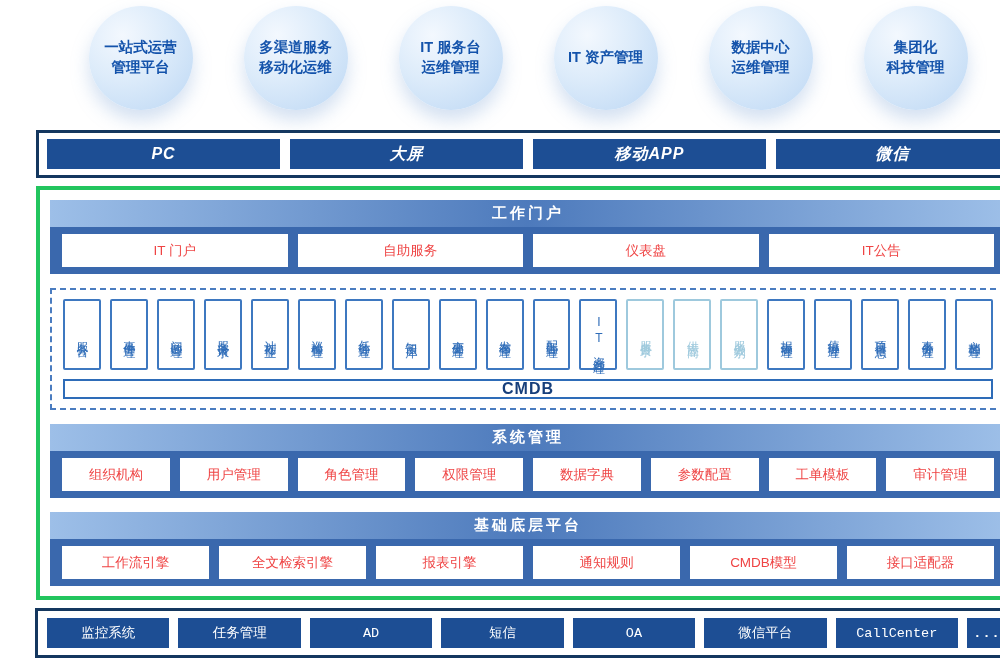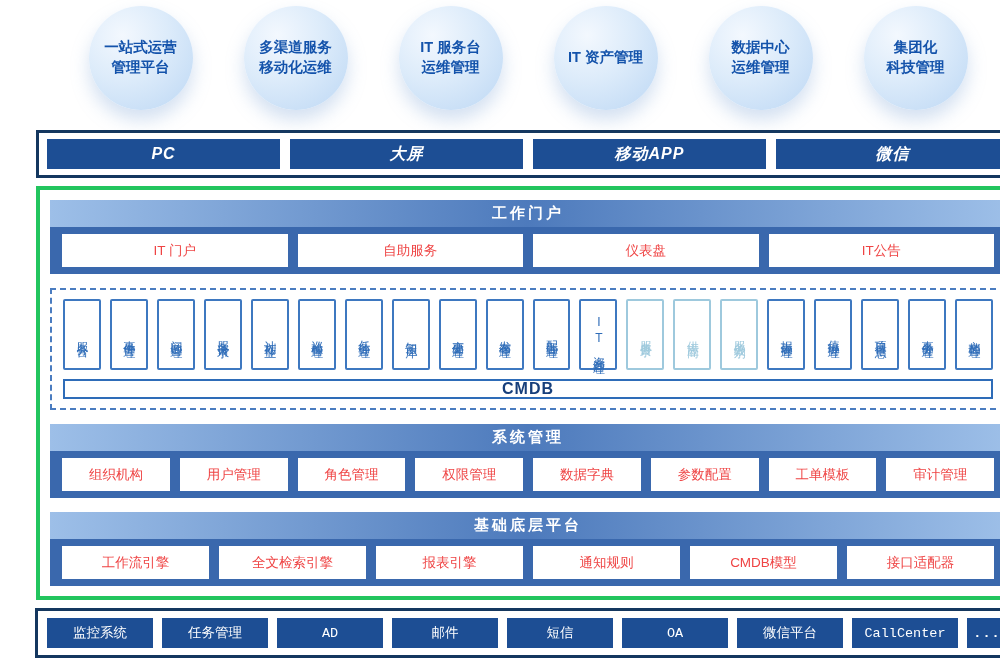--- a/index.html
+++ b/index.html
@@ -166,21 +166,20 @@
         <div class="band-item">接口适配器</div>
       </div>
     </div>
 
   </div>
 
   <div class="integrations">
     <div class="integration">监控系统</div>
     <div class="integration">任务管理</div>
     <div class="integration">AD</div>
-    <div class="integration">邮件</div>
     <div class="integration">短信</div>
     <div class="integration">OA</div>
     <div class="integration">微信平台</div>
     <div class="integration">CallCenter</div>
     <div class="integration small">...</div>
   </div>
 
 </div>
 
 </body></html>

